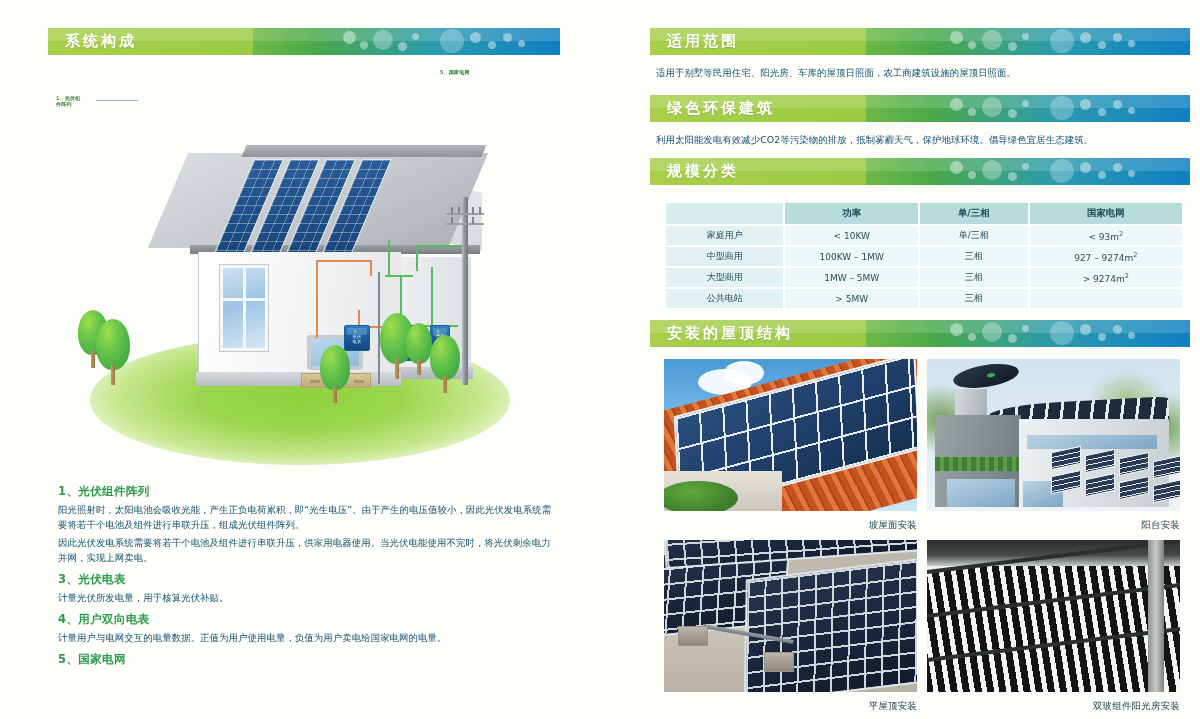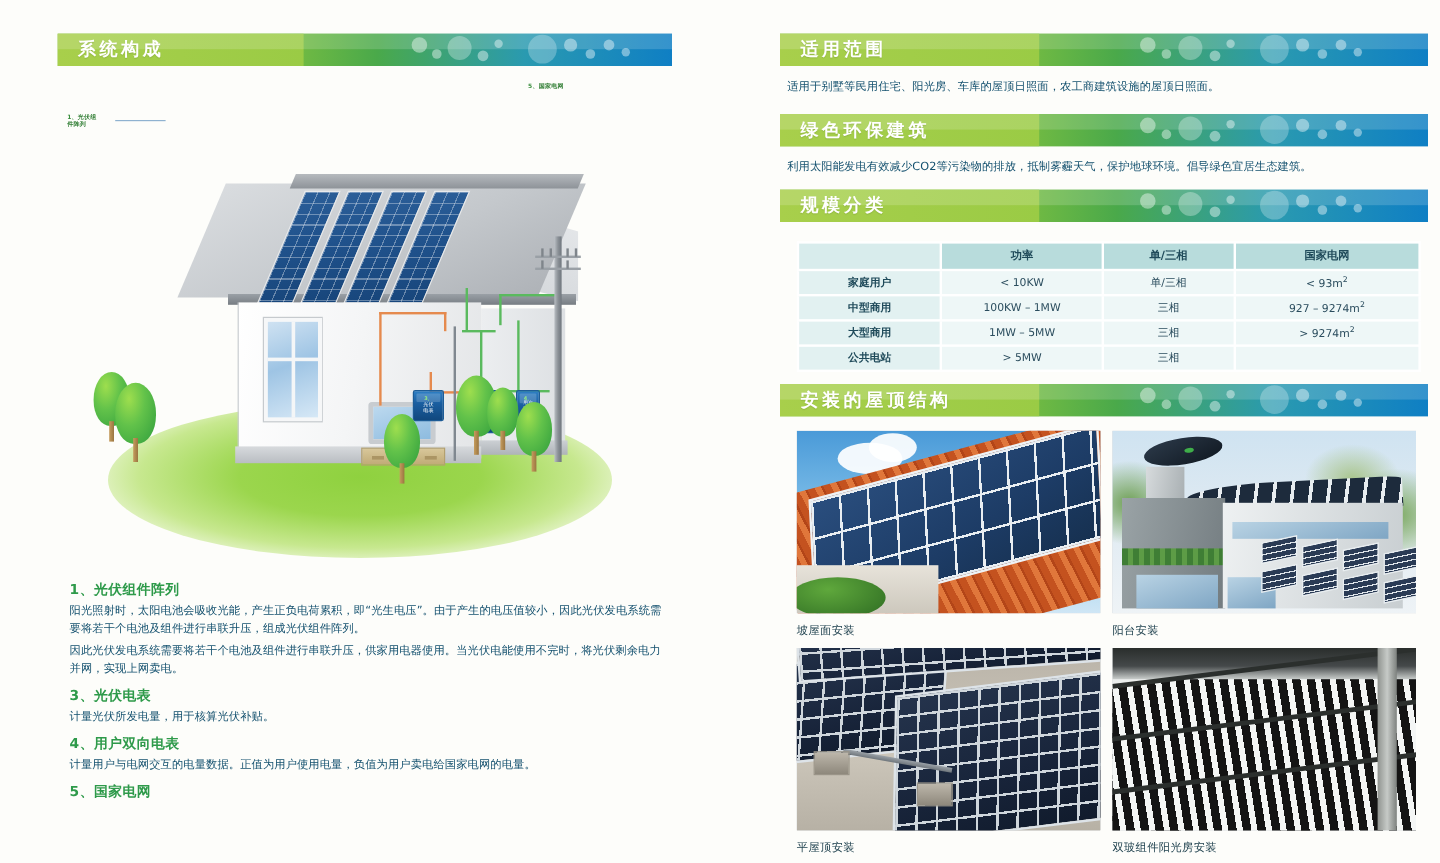--- a/index.html
+++ b/index.html
@@ -171,30 +171,30 @@
   }
   table.scale th {
     background:#b8dcdc; color:#1f4a5a; font-weight:bold;
     height:23px; border:2px solid #ffffff; font-size:9.4px;
   }
   table.scale th.blank { background:#d8ecec; }
   table.scale td {
     height:21px; text-align:center; border:2px solid #ffffff;
     background:#eef7f7; font-size:9px;
   }
-  table.scale td.rowhead { background:#e2f1f1; font-weight:bold; color:#1f4a5a; }
+  table.scale td.rowhead { background:#e2f1f1; font-weight:normal; color:#1f4a5a; }
   table.scale sup { font-size:6.5px; }
   .col1 { width:120px; } .col2 { width:135px; } .col3 { width:110px; } .col4 { width:155px; }
 
   
   .photos { margin:12px 0 0 14px; width:516px; }
   .prow { display:flex; gap:10px; margin-bottom:6px; }
   .pcell { width:253px; }
   .pframe { width:253px; height:152px; overflow:hidden; position:relative; background:#cfd6dc; }
-  .pcap { text-align:left; font-size:9.4px; color:#20424f; padding:8px 0 2px 0; letter-spacing:.3px; }
+  .pcap { text-align:right; font-size:9.4px; color:#20424f; padding:8px 0 2px 0; letter-spacing:.3px; }
 
   
   .ph1 { position:absolute; inset:0;
     background: linear-gradient(180deg,#4a9ad8 0%,#7cbde8 42%,#a8d6ef 72%,#cfe6f5 100%); }
   .ph1 .cloud { position:absolute; background:rgba(255,255,255,.92); border-radius:50%; }
   .ph1 .tiles { position:absolute; left:-10px; top:18px; width:290px; height:150px;
     background: repeating-linear-gradient(78deg,#c4521f 0 6px,#e0773b 6px 11px, #b34518 11px 13px);
     transform: rotate(-15deg); }
   .ph1 .array { position:absolute; left:8px; top:26px; width:250px; height:96px;
     transform: rotate(-15deg) skewX(-12deg);

